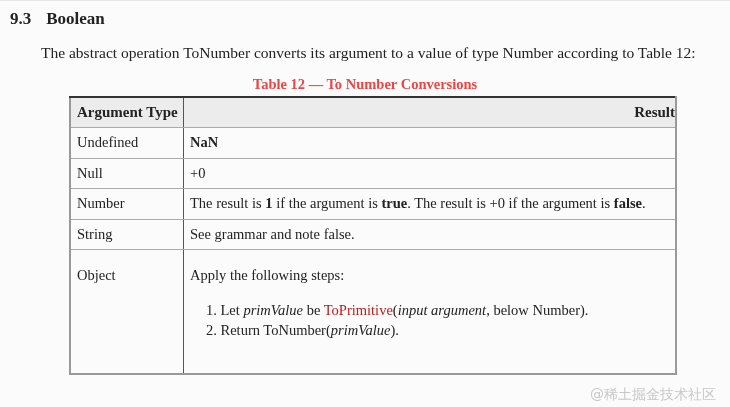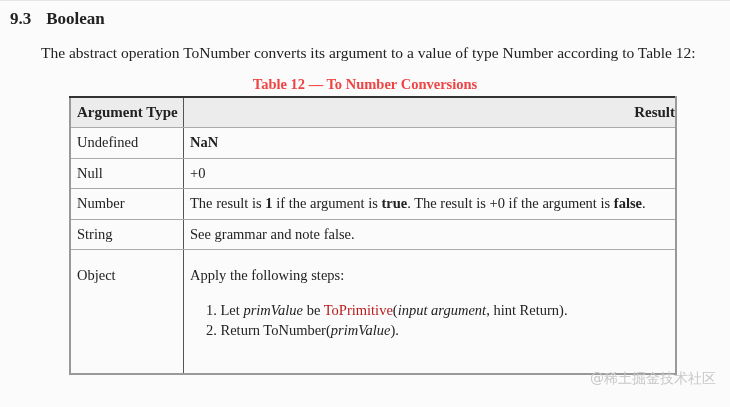--- a/index.html
+++ b/index.html
@@ -39,21 +39,21 @@
     table.conv td { height: 29.5px; }
     table.conv .c1 { width: 106px; border-right: 1px solid #555; }
     table.conv .c2 { padding-left: 6px; }
     table.conv tr.obj td { height: 106px; vertical-align: top; padding-top: 17px; }
     table.conv tr.obj td.c2 { padding-left: 6px; }
     b.kw { font-weight: bold; }
     .steps { margin: 16px 0 0 16px; padding: 0; list-style: none; line-height: 20px; }
     .steps i { font-style: italic; }
     .link { color: #b91c1c; }
     .watermark {
-      position: absolute; right: 14px; bottom: 19px;
+      position: absolute; right: 14px; bottom: 3px;
       font-family: "DejaVu Sans", sans-serif; font-size: 14px; color: #c8c8c8;
     }
   </style>
 </head>
 <body>
 
 <div class="topline"></div>
 
 <div class="heading">
   <span class="num">9.3</span>
@@ -84,21 +84,21 @@
   </tr>
   <tr>
     <td class="c1">String</td>
     <td class="c2">See grammar and note false.</td>
   </tr>
   <tr class="obj">
     <td class="c1">Object</td>
     <td class="c2">
       <div>Apply the following steps:</div>
       <ol class="steps">
-        <li><span>1.</span> <span>Let </span><i>primValue</i><span> be </span><span class="link">ToPrimitive</span><span>(</span><i>input argument</i><span>, hint Return).</span></li>
+        <li><span>1.</span> <span>Let </span><i>primValue</i><span> be </span><span class="link">ToPrimitive</span><span>(</span><i>input argument</i><span>, below Number).</span></li>
         <li><span>2.</span> <span>Return ToNumber(</span><i>primValue</i><span>).</span></li>
       </ol>
     </td>
   </tr>
 </tbody>
   </table>
 
 <div class="watermark">@稀土掘金技术社区</div>
 
 </body></html>

